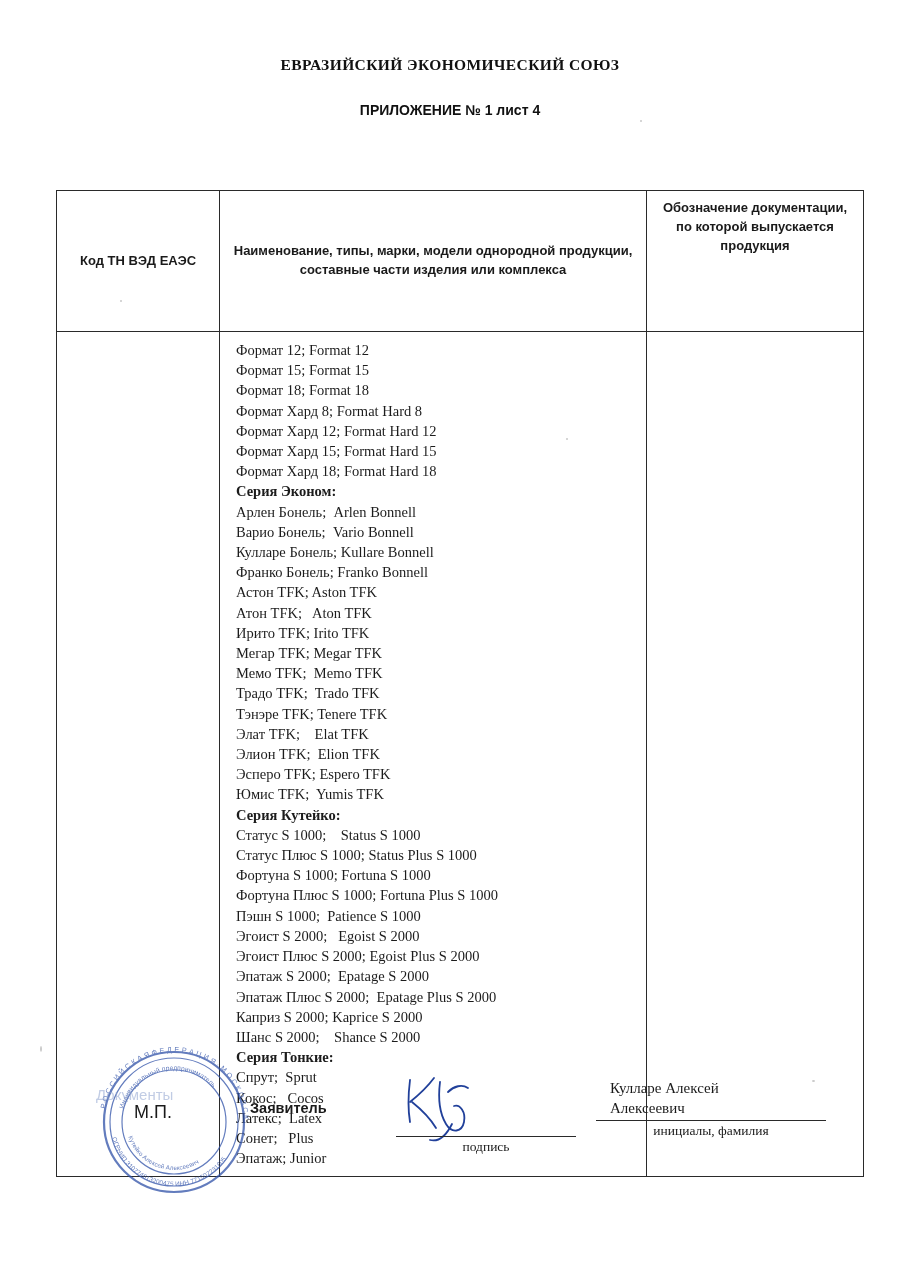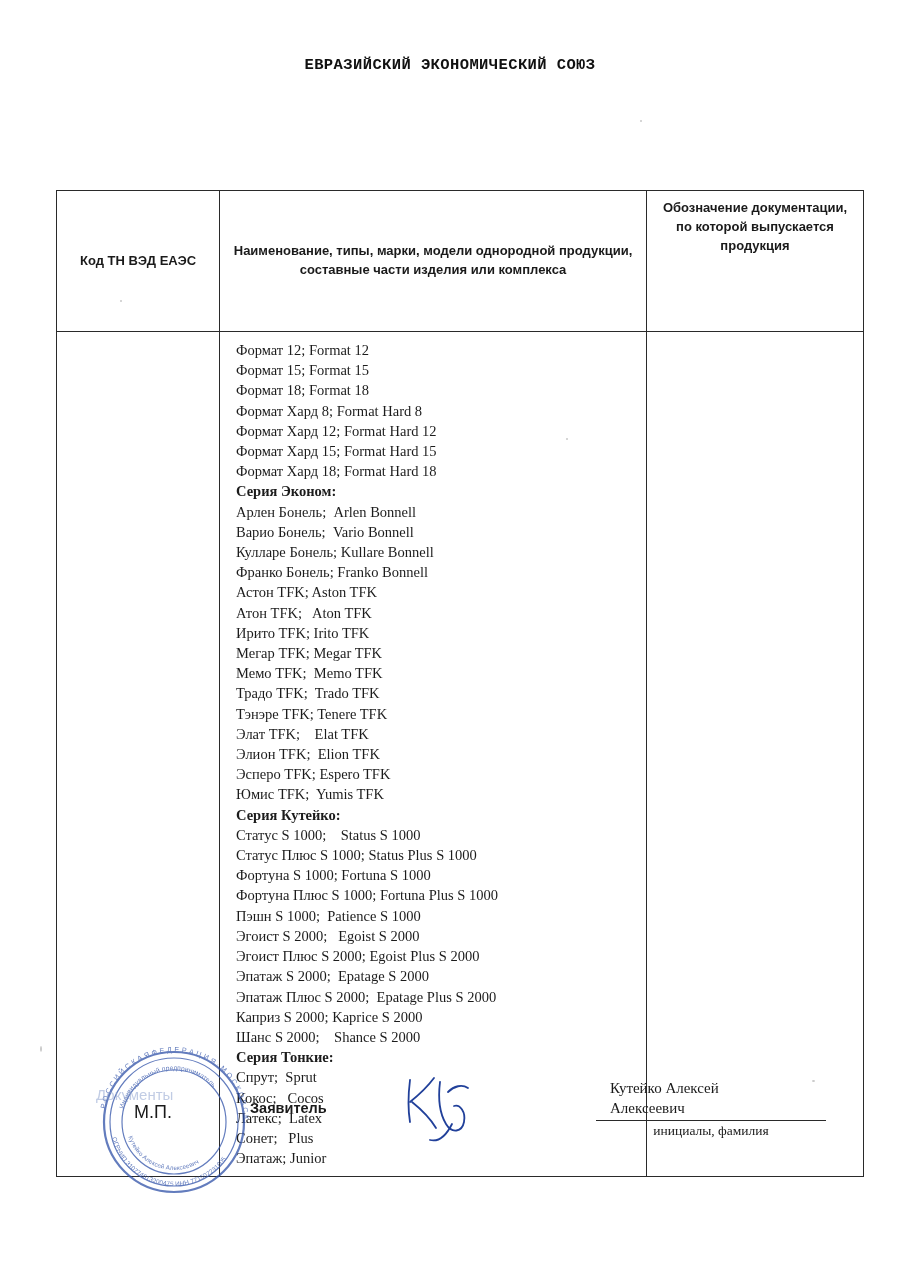--- a/index.html
+++ b/index.html
@@ -20,21 +20,21 @@
     width: 900px;
     height: 1280px;
   }
 
   
   .header-block {
     text-align: center;
     padding-top: 56px;
   }
   .h-title {
-    font-family: Liberation Mono, monospace;
+    font-family: Liberation Serif, serif;
     font-weight: bold;
     font-size: 15.5px;
     letter-spacing: 0.4px;
     color: #111;
   }
   .h-sub {
     font-family: "Liberation Sans", sans-serif;
     font-weight: bold;
     font-size: 14px;
     margin-top: 28px;
@@ -206,20 +206,21 @@
     border-radius: 50%;
   }
 </style>
 </head>
 <body>
 
 <div class="page">
 
   <div class="header-block">
     <div class="h-title">ЕВРАЗИЙСКИЙ ЭКОНОМИЧЕСКИЙ СОЮЗ</div>
+    <div class="h-sub">ПРИЛОЖЕНИЕ № 1 лист 4</div>
   </div>
 
   <div class="table-wrap">
     <table class="doc-table">
       <thead>
         <tr>
           <th class="col-code">Код ТН ВЭД ЕАЭС</th>
           <th class="col-name">Наименование, типы, марки, модели однородной продукции, составные части изделия или комплекса</th>
           <th class="col-doc">Обозначение документации, по которой выпускается продукция</th>
         </tr>
@@ -312,23 +313,27 @@
       <path d="M48,12 C46,28 48,44 54,54 C60,64 70,62 72,52 C74,42 68,34 62,36"></path>
       <path d="M56,22 C62,16 70,14 76,18"></path>
       <path d="M60,54 C54,66 46,72 38,70"></path>
     </g>
   </svg>
 
   <div class="footer">
     <div class="mp">М.П.</div>
     <div class="applicant">Заявитель</div>
 
+    <div class="sign-group">
+      <div class="sign-line"></div>
+      <div class="sign-caption">подпись</div>
+    </div>
 
     <div class="name-group">
-      <div class="name-text">Кутейко Алексей</div>
+      <div class="name-text">Кулларе Алексей</div>
       <div class="name-text">Алексеевич</div>
       <div class="name-underline"></div>
       <div class="name-caption">инициалы, фамилия</div>
     </div>
   </div>
 
   <div class="speck" style="left:120px; top:300px; width:2px; height:2px;"></div>
   <div class="speck" style="left:640px; top:120px; width:2px; height:2px;"></div>
   <div class="speck" style="left:812px; top:1080px; width:3px; height:2px;"></div>
   <div class="speck" style="left:40px; top:1046px; width:2px; height:6px;"></div>

